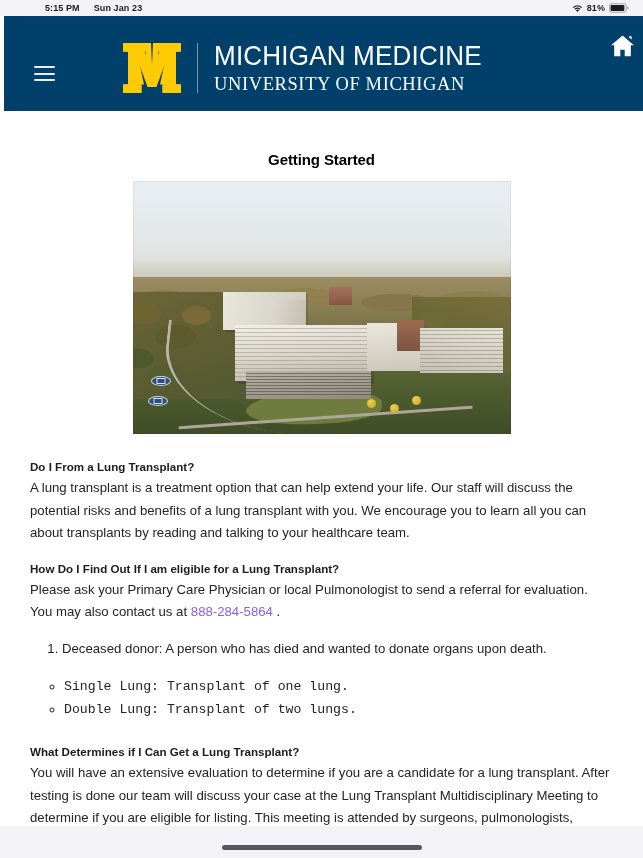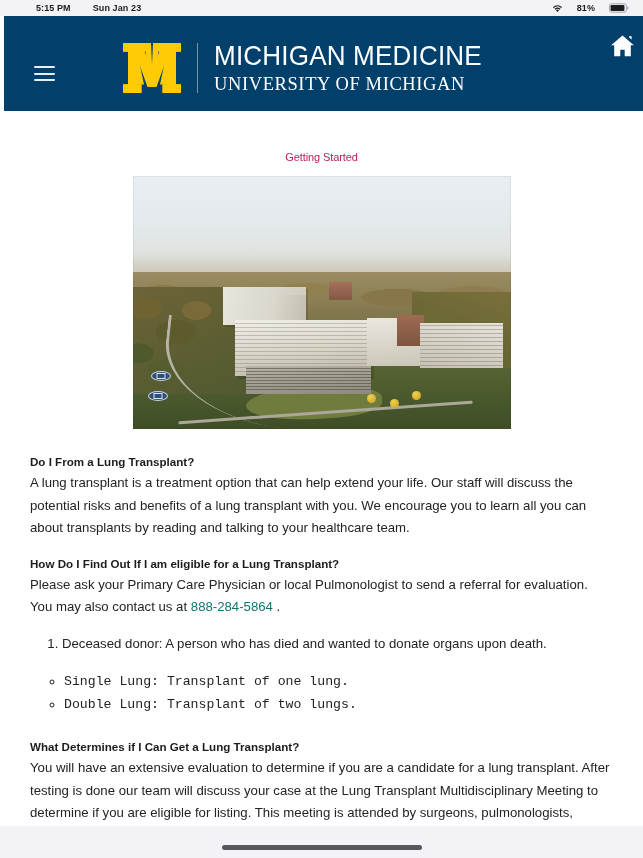--- a/index.html
+++ b/index.html
@@ -22,28 +22,28 @@
     display: flex;
     align-items: center;
     font-size: 9px;
     color: #1c1c1e;
     font-weight: 600;
     letter-spacing: .1px;
   }
   .status-left {
     display: flex;
     align-items: center;
-    gap: 22px;
-    padding-left: 36px;
+    gap: 14px;
+    padding-left: 45px;
   }
   .status-right {
     margin-left: auto;
     display: flex;
     align-items: center;
-    gap: 14px;
+    gap: 4px;
     padding-right: 14px;
   }
   .wifi-icon { display: block; }
   .battery-icon { display: block; }
 
   
   .app-header {
     position: absolute;
     top: 16px; left: 4px;
     width: 643px;
@@ -123,23 +123,23 @@
   .content {
     position: absolute;
     top: 111px; left: 0;
     width: 643px;
     height: 715px;
     background: #ffffff;
     overflow: hidden;
   }
   .page-title {
     text-align: center;
-    font-size: 11px;
-    font-weight: normal;
-    color: #be185d;
+    font-size: 15px;
+    font-weight: bold;
+    color: #000000;
     margin-top: 40px;
     letter-spacing: -.1px;
   }
 
   
   .hero-wrap {
     width: 378px;
     height: 253px;
     margin: 13px auto 0 auto;
     position: relative;
@@ -293,21 +293,21 @@
   .body-copy h3 {
     font-size: 11.6px;
     font-weight: bold;
     color: #1c1c1c;
     line-height: 19px;
     margin-bottom: 1px;
   }
   .body-copy p { margin-bottom: 14px; }
   .body-copy p:last-child { margin-bottom: 0; }
   .phone-link {
-    color: #0f766e;
+    color: #8b5cf6;
     text-decoration: none;
   }
   ol.donor-list {
     margin: 0 0 30px 16px;
     padding-left: 16px;
   }
   ol.donor-list > li { margin-bottom: 0; }
   ul.sub-list {
     list-style: circle;
     margin: 0 0 0 18px;

